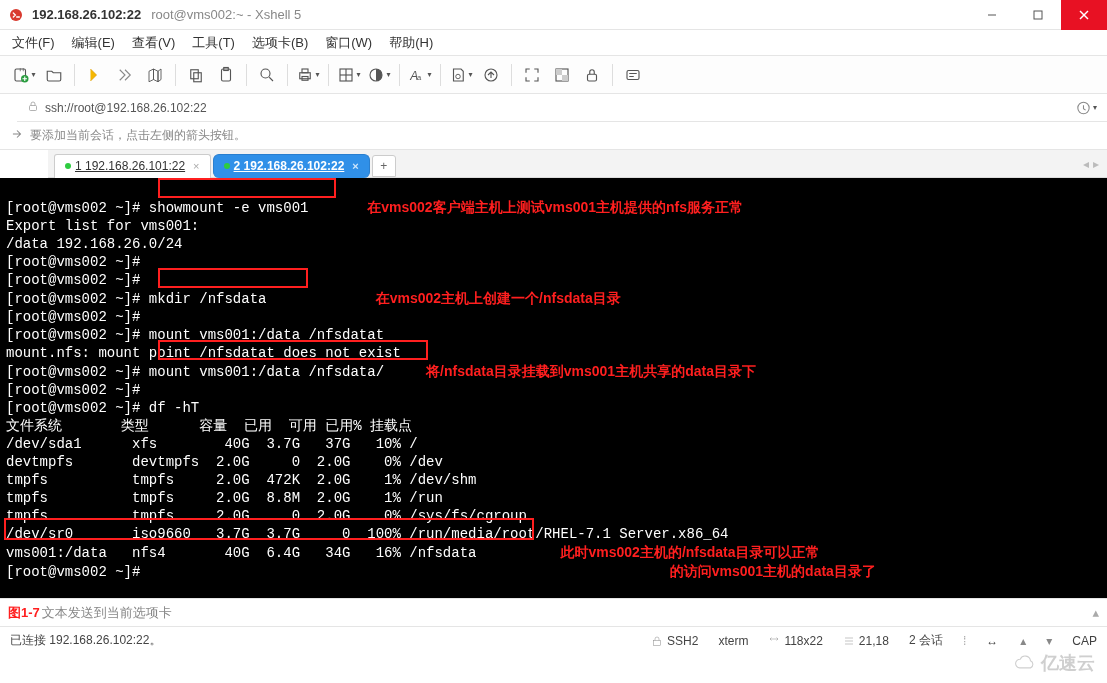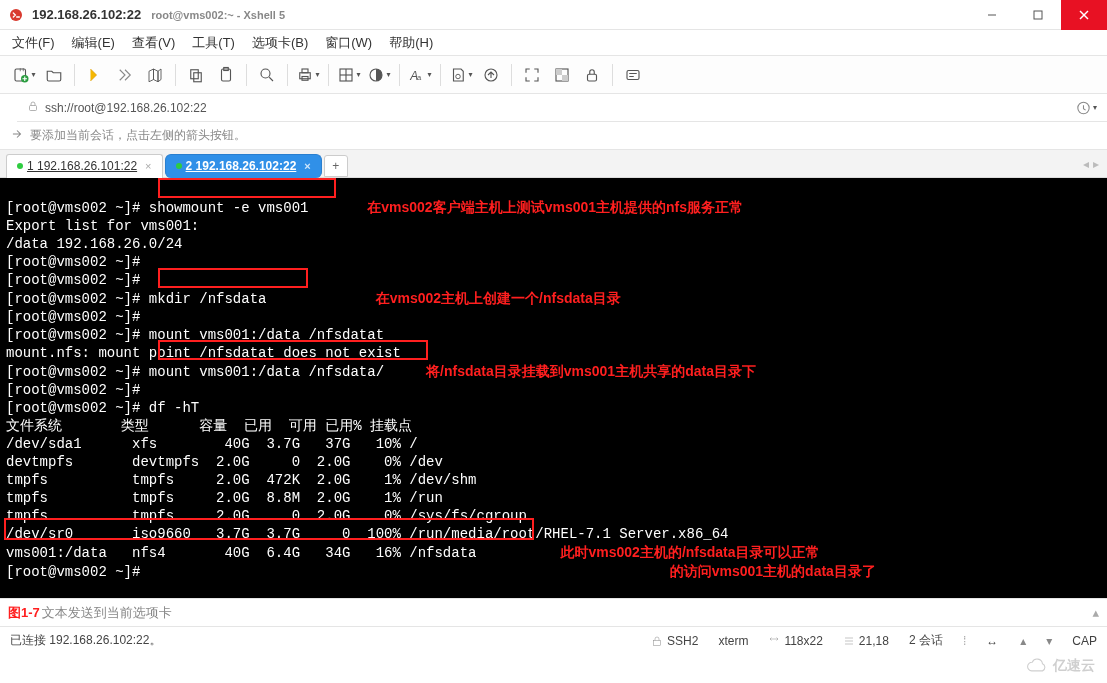--- a/index.html
+++ b/index.html
@@ -29,22 +29,21 @@
     display:inline-flex; align-items:center; justify-content:center;
   }
   .title-bar .host {
     font-weight: bold;
     color: #333;
     margin-right: 10px;
     font-size: 13px;
   }
   .title-bar .session {
     color: #888;
-    font-size: 11px;
-    font-weight: bold;
+    font-size: 13px;
   }
   .title-bar .spacer { flex: 1; }
   .title-bar .win-btn {
     width: 46px; height: 30px;
     display: flex; align-items: center; justify-content: center;
     color: #555;
   }
   .title-bar .win-close {
     background: #e81123;
     color: #fff;
@@ -114,20 +113,21 @@
 
   
   .tabs {
     display: flex;
     align-items: center;
     height: 28px;
     background: #f3f3f3;
     border-bottom: 1px solid #ddd;
     padding-left:6px;
     gap:2px;
+    margin-left:48px;
   }
   .tab {
     display: flex; align-items: center;
     height: 24px;
     padding: 0 10px;
     border: 1px solid #ccc;
     border-bottom: none;
     background: #fff;
     border-radius: 3px 3px 0 0;
     margin-top:4px;
@@ -212,21 +212,21 @@
   .status-bar .spacer { flex:1; }
   .status-bar .chunk { display:flex; align-items:center; gap:4px; }
   .status-bar .chunk svg{ width:12px;height:12px; color:#888;}
   .status-bar .cap { color:#404040; }
 
   
   .watermark {
     position:absolute;
     right:12px; bottom:8px;
     color:#cfcfcf;
-    font-size:14px;
+    font-size:18px;
     font-weight:bold;
     font-family:"Microsoft YaHei",sans-serif;
     display:flex;align-items:center;gap:4px;
   }
 </style>
 </head>
 <body>
 
 <div class="title-bar">
   <span class="app-icon">

